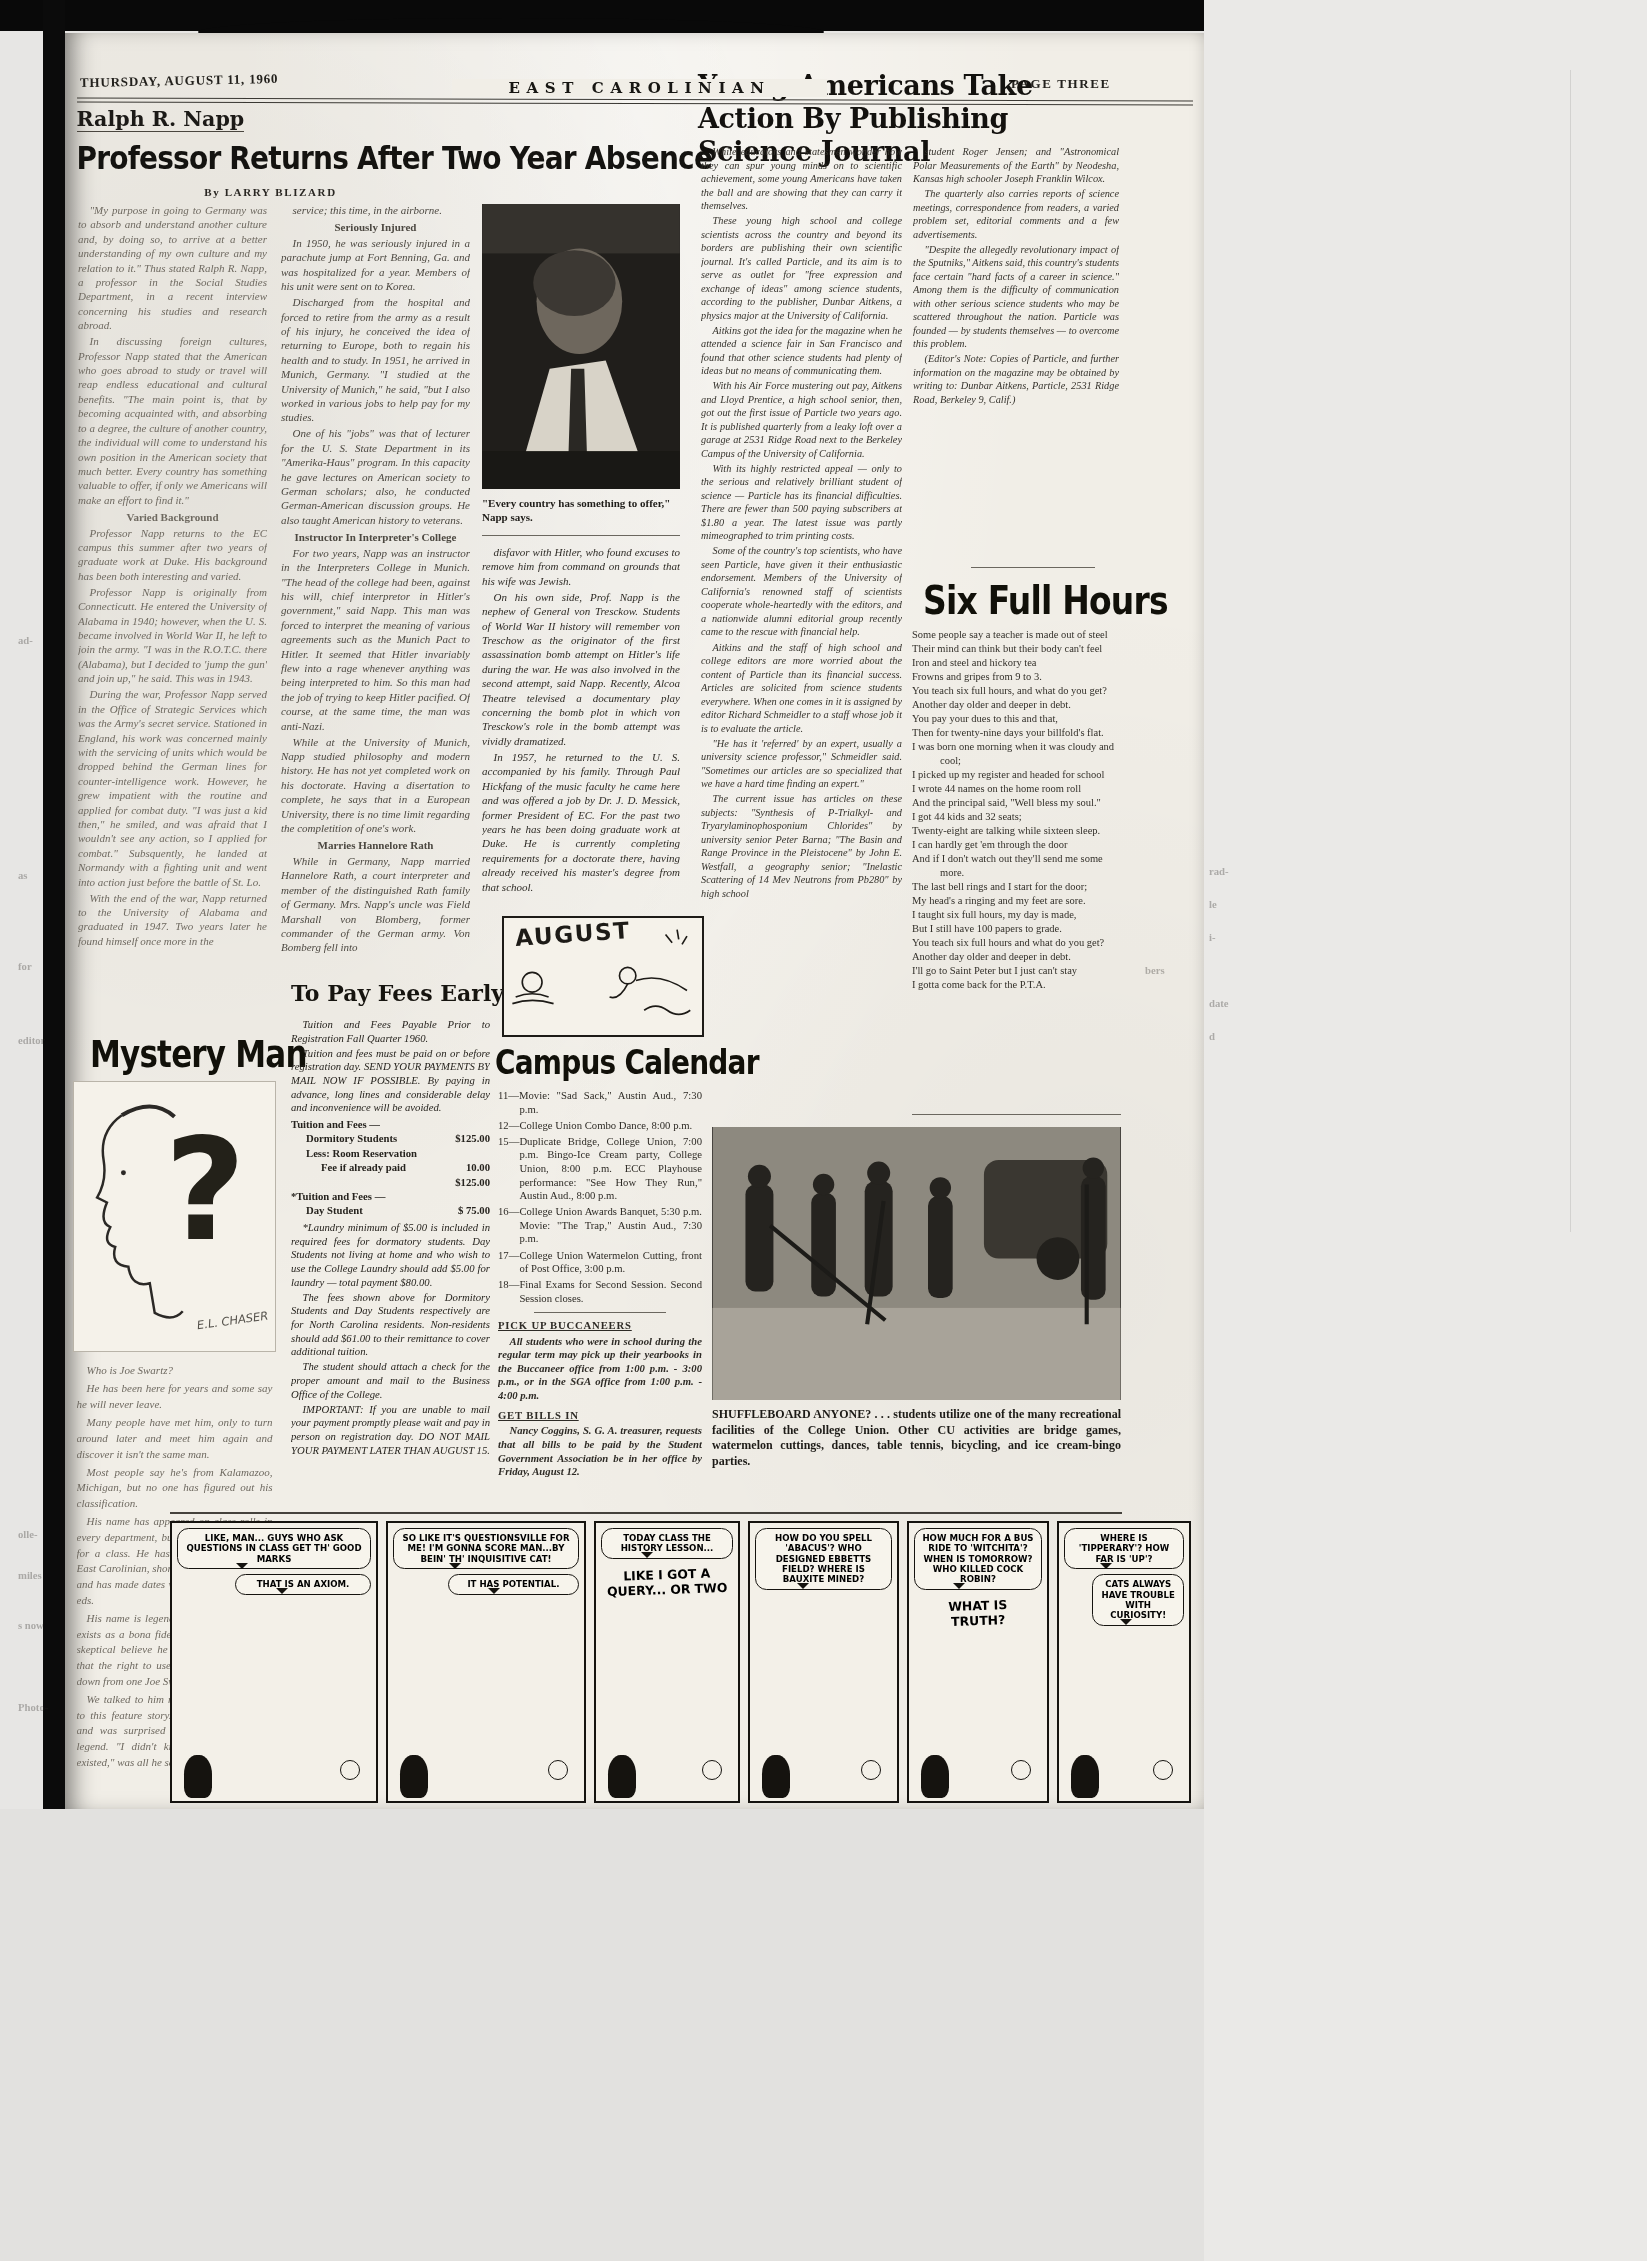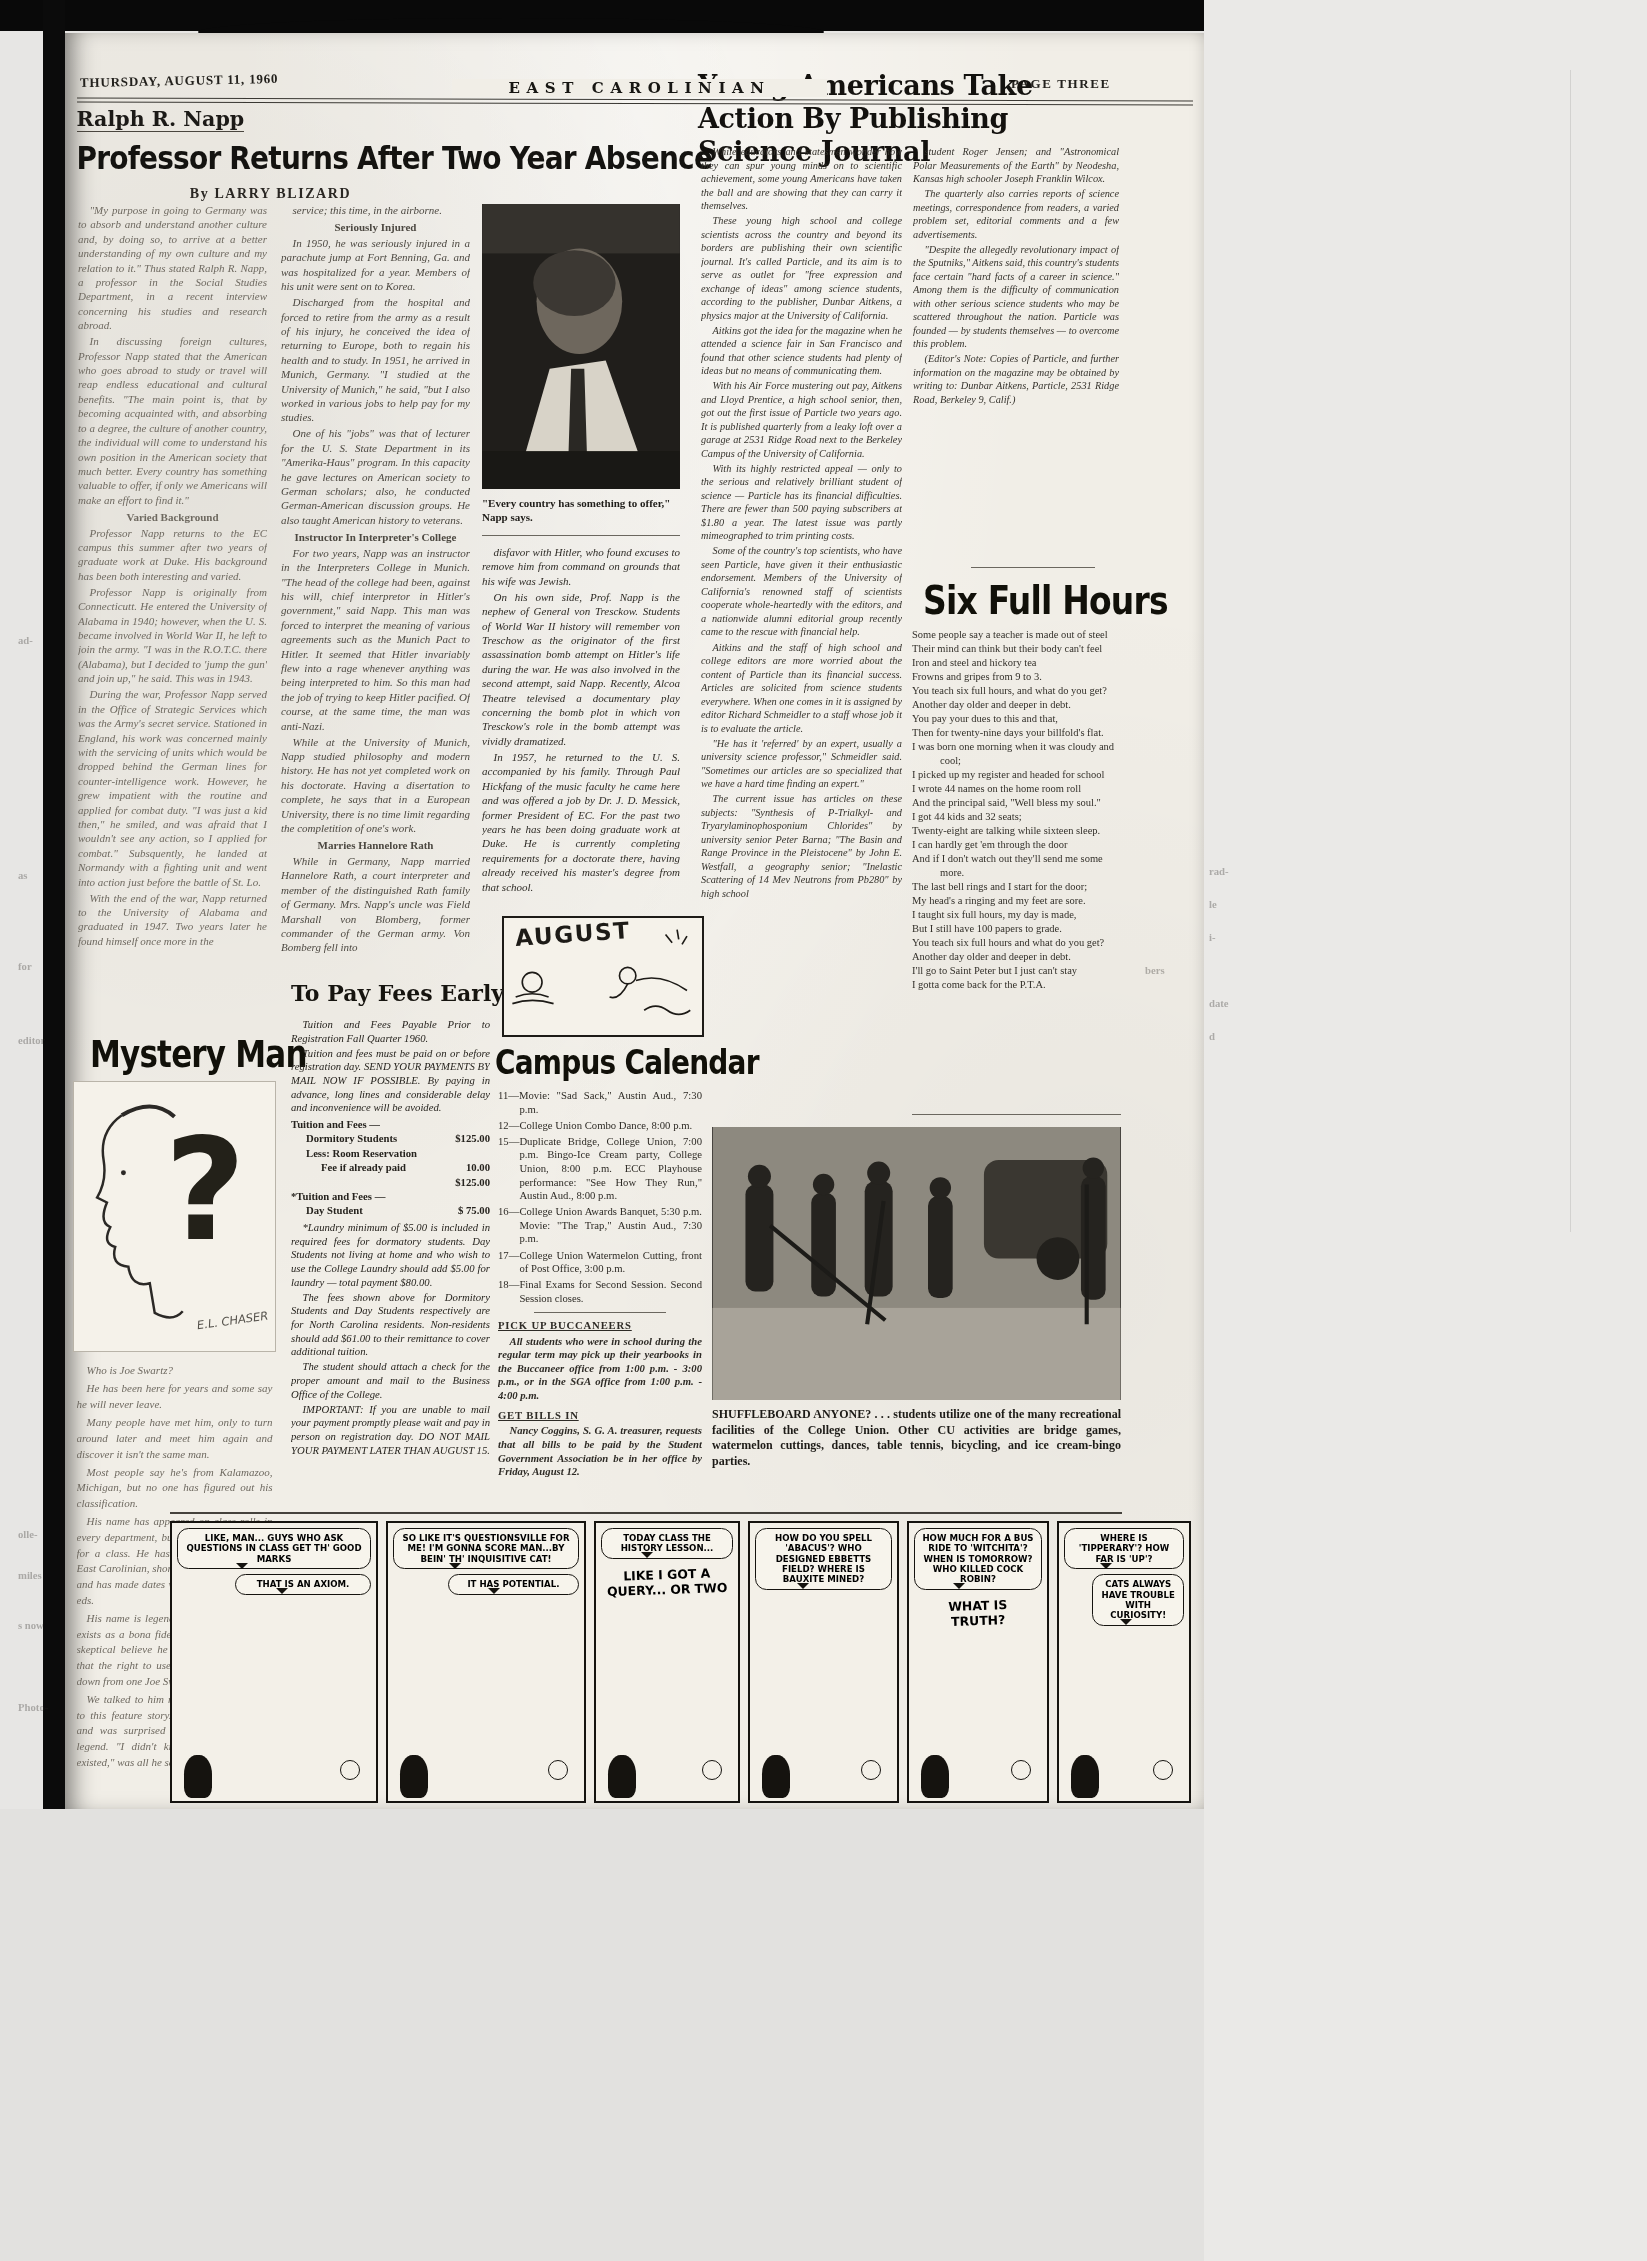--- a/index.html
+++ b/index.html
@@ -24,21 +24,21 @@
   .pagenum{position:absolute;left:946px;top:43px;font-weight:bold;font-size:13px;letter-spacing:1.6px;color:#23211d;}
   .hr2{position:absolute;left:11.5px;width:1116px;top:66px;border-top:1.6px solid #3a3833;border-bottom:0.8px solid #3a3833;height:2.5px;z-index:2;transform:rotate(.15deg);}
   
   .vr{position:absolute;width:0.8px;background:#9590866;}
   .hr1{position:absolute;height:1.6px;background:#45423c;}
   .hrthin{position:absolute;height:0.8px;background:#6b675f;}
   
   .kicker{position:absolute;left:11.5px;top:74px;font-family:"DejaVu Serif",serif;font-weight:bold;font-size:20.6px;color:#1c1a17;border-bottom:1.6px solid #4a463f;padding-bottom:0;}
   .headline-sans{position:absolute;left:11.5px;top:107px;width:619px;font-family:"DejaVu Sans",sans-serif;
     font-weight:bold;font-size:28px;letter-spacing:-0.8px;white-space:nowrap;color:#141310;transform:scaleY(1.12);transform-origin:left top;}
-  .byline{position:absolute;left:49px;top:153px;width:313px;text-align:center;font-weight:bold;font-size:14px;letter-spacing:1.6px;color:#2a2723;}
+  .byline{position:absolute;left:49px;top:153px;width:313px;text-align:center;font-weight:bold;font-size:11px;letter-spacing:1.6px;color:#2a2723;}
   .col{position:absolute;text-align:justify;font-size:11px;line-height:14.4px;color:#2e2b26;overflow:hidden;}
   .col p{margin:0 0 1.6px;text-indent:11.5px;font-style:italic;}
   .colsubhead{text-align:center;font-weight:bold;margin:2.5px 0 1.6px;text-indent:0;}
   .faded{color:#6e6960;}
   .halffade{color:#4c4841;}
   
   .photobox{position:absolute;overflow:hidden;background:#24221f;}
   .photocap{position:absolute;font-weight:bold;font-size:11px;line-height:14px;color:#1f1d19;text-align:left;}
   .bigcap{position:absolute;font-weight:bold;font-size:12px;line-height:15.7px;color:#1d1b17;text-align:justify;}
   

